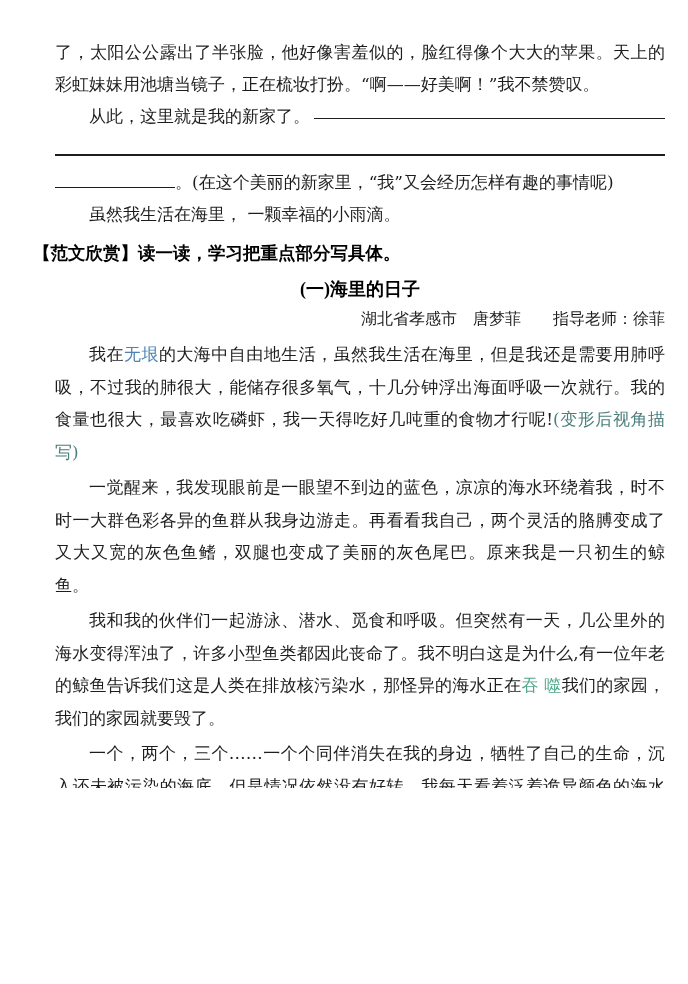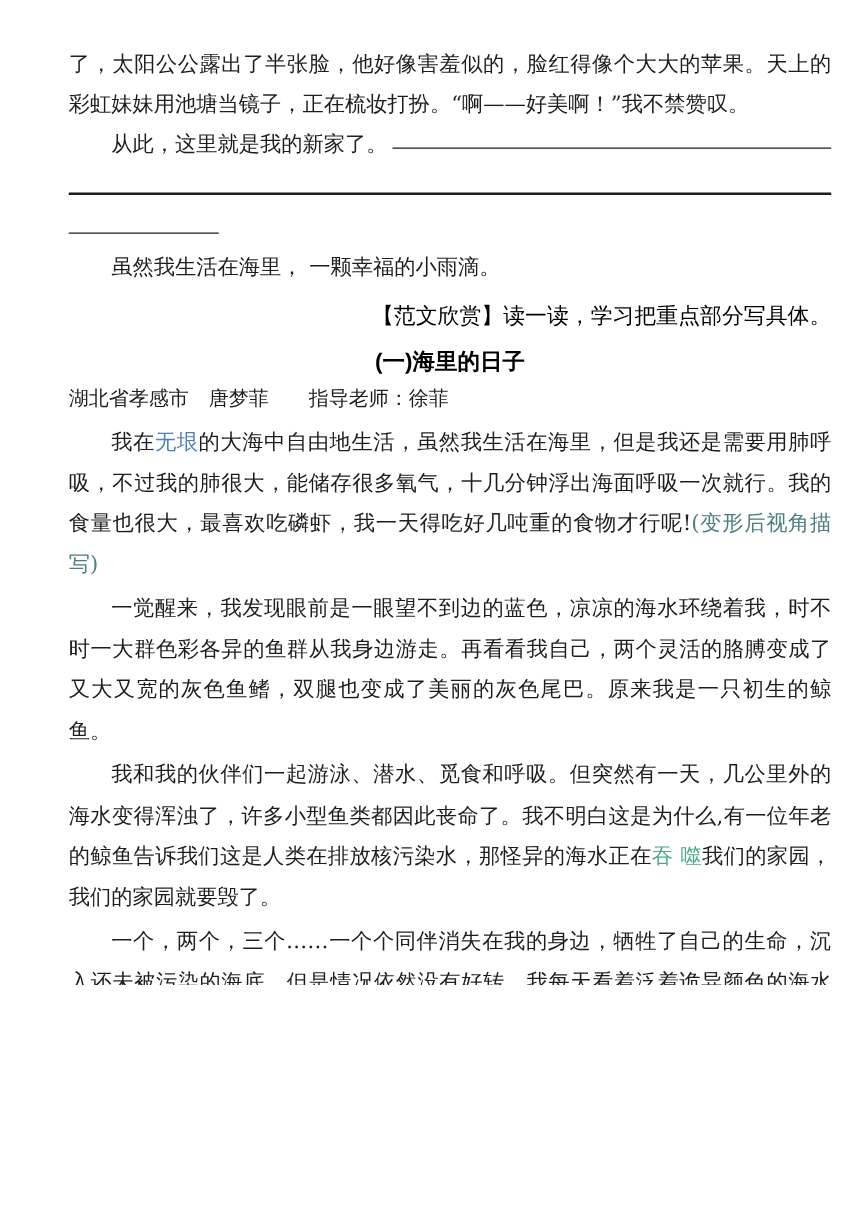--- a/index.html
+++ b/index.html
@@ -30,40 +30,40 @@
   .fill.short { width: 120px; vertical-align: baseline; }
   .full-rule {
     margin-top: 22px;
     margin-bottom: 10px;
     border-bottom: 2px solid #1d1d1d;
     height: 0;
   }
   .heading {
     margin: 8px 0 0 -22px;
     font-family: "DejaVu Sans", "Liberation Sans", sans-serif;
-    font-weight: normal;
+    font-weight: bold;
     font-size: 17.5px;
     line-height: 30px;
     color: #000000;
-    text-align: right;
+    text-align: left;
   }
   .essay-title {
     margin: 6px 0 0 0;
-    font-family: Liberation Sans, sans-serif;
+    font-family: Liberation Serif, serif;
     font-weight: bold;
     font-size: 18px;
     line-height: 30px;
     color: #000000;
     text-align: center;
   }
   .byline {
     margin: 0 0 4px 0;
     font-size: 16px;
     line-height: 30px;
-    text-align: left;
+    text-align: right;
     text-indent: 0;
   }
   .hl-blue  { color: var(--accent-blue, #4d82b3); }
   .hl-teal  { color: var(--accent-teal, #4b7e7e); }
   .hl-green { color: var(--accent-green, #4fa88c); }
   .page-number {
     position: absolute;
     left: 53px;
     top: 926px;
     font-size: 13.5px;
@@ -79,21 +79,21 @@
   <p class="body"><span>了，太阳公公露出了半张脸，他好像害羞似的，脸红得像个大大的苹果。天上的彩虹妹妹用池塘当镜子，正在梳妆打扮。“啊——好美啊！”我不禁赞叹。</span></p>
 
   <p class="line-flex">
       <span class="lead-indent"></span>
       <span>从此，这里就是我的新家了。</span>
       <span class="fill grow"></span>
     </p>
 
   <div class="full-rule"></div>
 
-  <p><span class="fill short"></span></p>
+  <p><span class="fill short"></span><span>。(在这个美丽的新家里，“我”又会经历怎样有趣的事情呢)</span></p>
 
   <p class="indent"><span>虽然我生活在海里， 一颗幸福的小雨滴。</span></p>
 
   <h2 class="heading">【范文欣赏】读一读，学习把重点部分写具体。</h2>
 
   <h3 class="essay-title">(一)海里的日子</h3>
   <p class="byline">湖北省孝感市　唐梦菲　　指导老师：徐菲</p>
 
   <p class="indent para"><span>我在</span><span class="hl-blue">无垠</span><span>的大海中自由地生活，虽然我生活在海里，但是我还是需要用肺呼吸，不过我的肺很大，能储存很多氧气，十几分钟浮出海面呼吸一次就行。我的食量也很大，最喜欢吃磷虾，我一天得吃好几吨重的食物才行呢!</span><span class="hl-teal">(变形后视角描写)</span></p>
 

